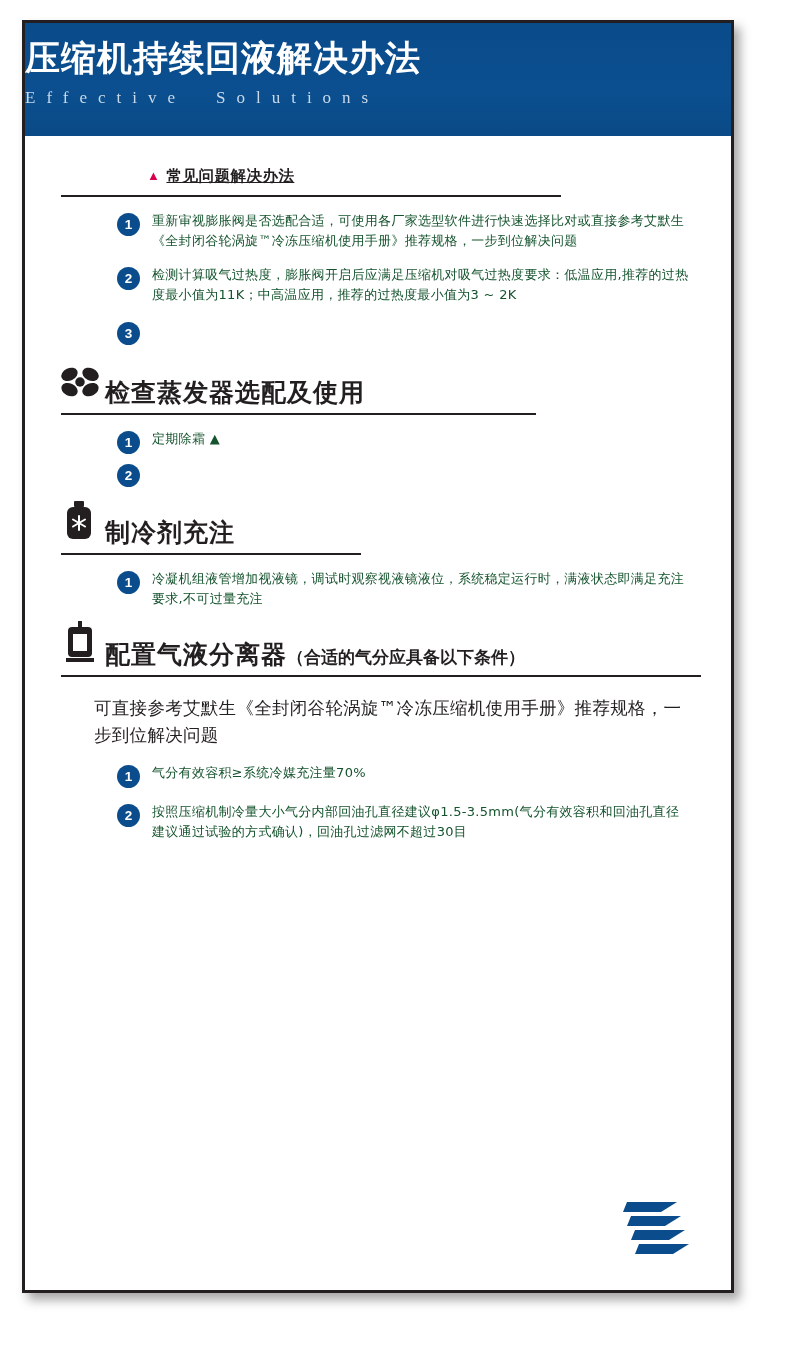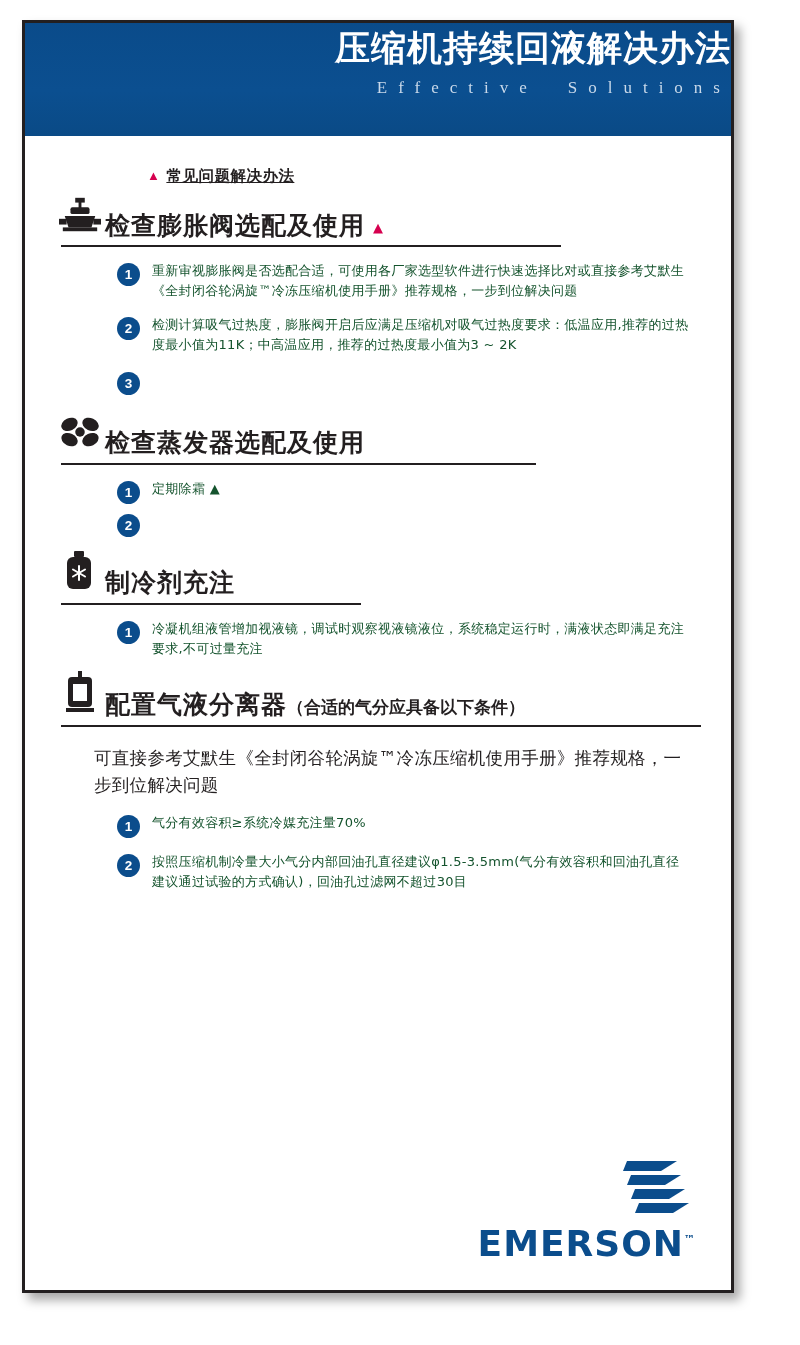--- a/index.html
+++ b/index.html
@@ -25,23 +25,23 @@
     box-shadow: 6px 7px 10px rgba(0,0,0,0.35);
     box-sizing: border-box;
     overflow: hidden;
   }
   
   .header {
     background: #0b4d8c;
     background: linear-gradient(180deg, #0a4b8a 0%, #0b4f90 60%, #0a4a86 100%);
     height: 113px;
     width: 100%;
-    text-align: right;
+    text-align: left;
     box-sizing: border-box;
-    padding-top: 6px;
+    padding-top: 16px;
     position: relative;
   }
   .header-title {
     color: #ffffff;
     font-size: 35px;
     font-weight: bold;
     letter-spacing: 1px;
     line-height: 1.1;
     font-family: "DejaVu Sans", sans-serif;
   }
@@ -195,36 +195,20 @@
     </div>
   </div>
 
   <div class="content">
 
     <div class="kicker">
       <span class="tri">▲</span><span>常见问题解决办法</span>
     </div>
 
     <div class="section">
-      <div class="section-head">
-        <span class="section-icon ico">
-          <svg width="44" height="36" viewBox="0 0 44 36">
-            <rect x="17" y="0" width="10" height="5" fill="#231f20"></rect>
-            <rect x="20.5" y="4" width="3" height="7" fill="#231f20"></rect>
-            <rect x="12" y="10" width="20" height="7" rx="2" fill="#231f20"></rect>
-            <path d="M6 19 L38 19 L34 31 L10 31 Z" fill="#231f20"></path>
-            <rect x="0" y="22" width="8" height="6" fill="#231f20"></rect>
-            <rect x="36" y="22" width="8" height="6" fill="#231f20"></rect>
-            <rect x="4" y="31" width="36" height="4" fill="#231f20"></rect>
-          </svg>
-        </span>
-        <span class="section-title">
-          <span>检查膨胀阀选配及使用</span><span class="tri-after">▲</span>
-        </span>
-      </div>
       <div class="rule" style="width:500px"></div>
       <div class="items">
         <div class="item">
           <span class="bullet">1</span>
           <span class="item-text">重新审视膨胀阀是否选配合适，可使用各厂家选型软件进行快速选择比对或直接参考艾默生《全封闭谷轮涡旋™冷冻压缩机使用手册》推荐规格，一步到位解决问题</span>
         </div>
         <div class="item">
           <span class="bullet">2</span>
           <span class="item-text">检测计算吸气过热度，膨胀阀开启后应满足压缩机对吸气过热度要求：低温应用,推荐的过热度最小值为11K；中高温应用，推荐的过热度最小值为3 ~ 2K</span>
         </div>
@@ -317,18 +301,15 @@
     <div class="logo-mark">
       <svg width="78" height="62" viewBox="0 0 78 62">
         <g fill="#0b4d8c">
           <path d="M10 4 L60 4 L44 14 L6 14 Z"></path>
           <path d="M14 18 L64 18 L48 28 L10 28 Z"></path>
           <path d="M18 32 L68 32 L52 42 L14 42 Z"></path>
           <path d="M22 46 L72 46 L56 56 L18 56 Z"></path>
         </g>
       </svg>
     </div>
-    <div class="logo-word">
-      <span>EMERSON</span><span class="tm">™</span>
-    </div>
   </div>
 
 </div>
 
 </body></html>

